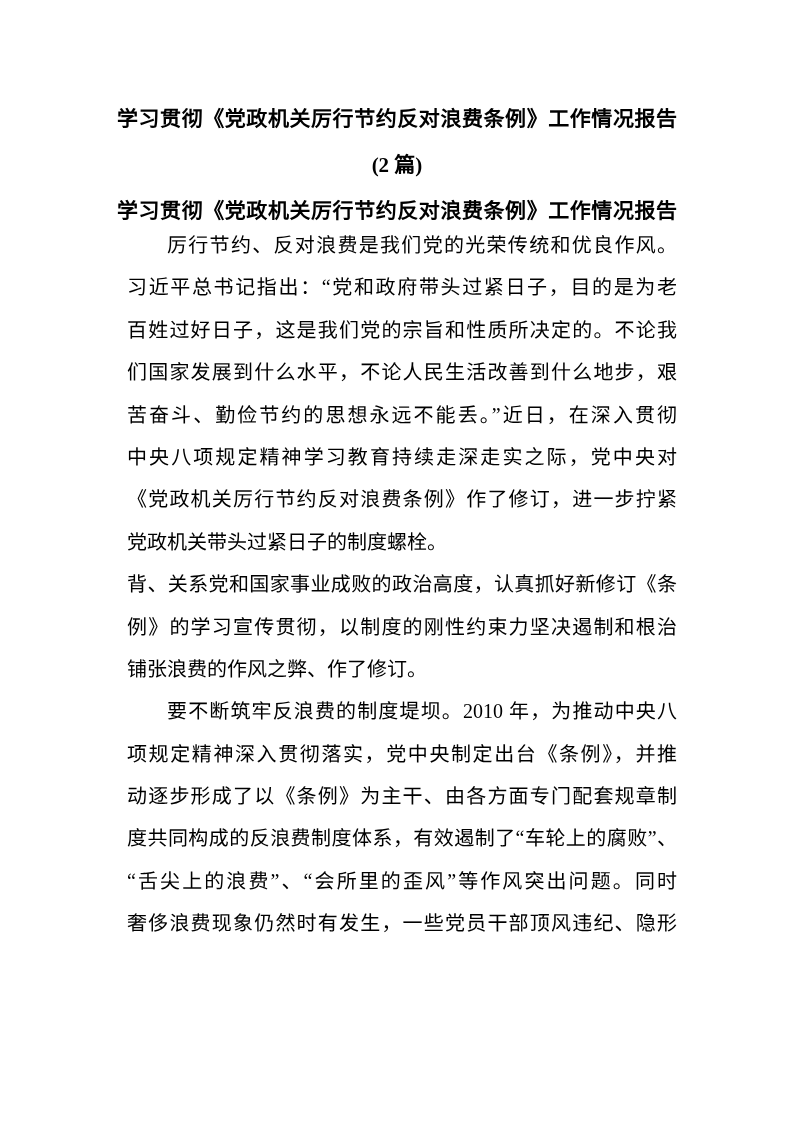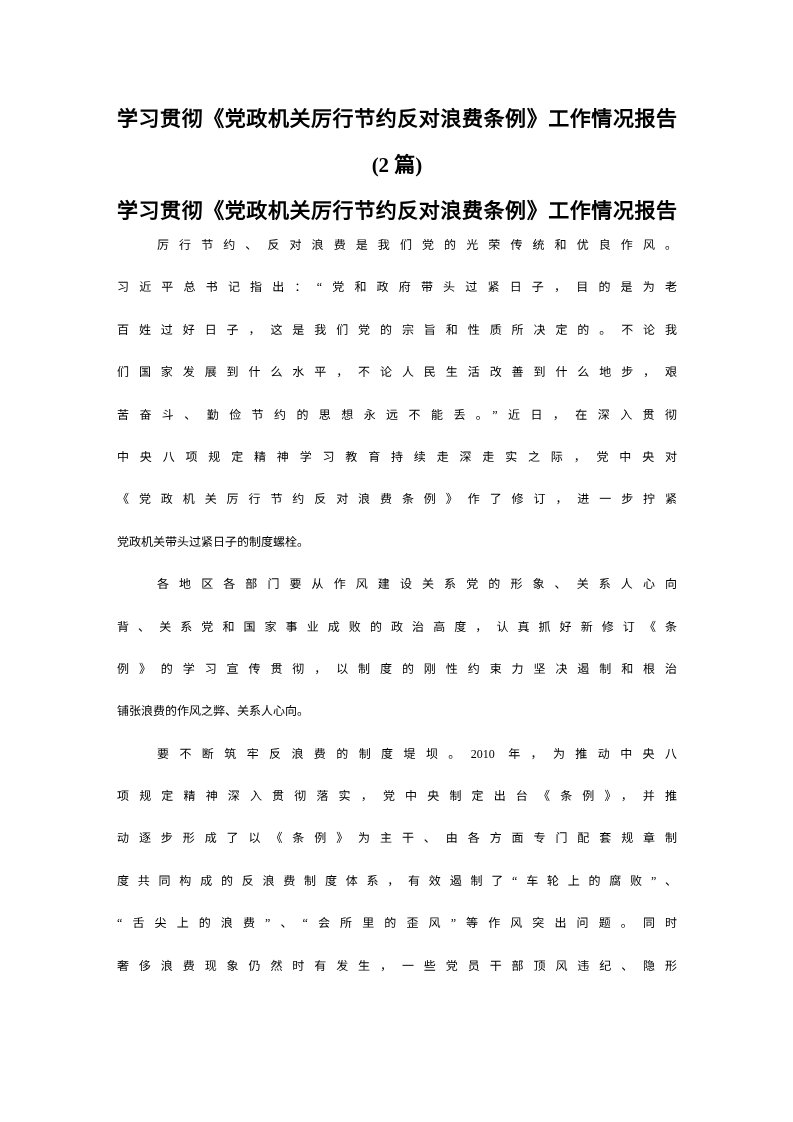--- a/index.html
+++ b/index.html
@@ -41,26 +41,27 @@
     text-justify: inter-character;
   }
   .doc-subtitle {
     text-align: left;
     text-align-last: center;
   }
   .doc-body {
     margin-top: -10px;
   }
   .body-line {
-    font-size: 12px;
+    font-size: 20px;
     line-height: 42.4px;
     height: 42.4px;
     overflow: hidden;
     text-align: left;
     color: #000000;
+    margin-left: 10px;
   }
   .body-line.j {
     text-align: justify;
     text-align-last: justify;
     text-justify: inter-character;
   }
   .body-line.i {
     text-indent: 40px;
   }
 </style>
@@ -78,24 +79,23 @@
 
     <div class="doc-body">
       <div class="body-line i j">厉行节约、反对浪费是我们党的光荣传统和优良作风。</div>
       <div class="body-line j">习近平总书记指出：“党和政府带头过紧日子，目的是为老</div>
       <div class="body-line j">百姓过好日子，这是我们党的宗旨和性质所决定的。不论我</div>
       <div class="body-line j">们国家发展到什么水平，不论人民生活改善到什么地步，艰</div>
       <div class="body-line j">苦奋斗、勤俭节约的思想永远不能丢。”近日，在深入贯彻</div>
       <div class="body-line j">中央八项规定精神学习教育持续走深走实之际，党中央对</div>
       <div class="body-line j">《党政机关厉行节约反对浪费条例》作了修订，进一步拧紧</div>
       <div class="body-line">党政机关带头过紧日子的制度螺栓。</div>
-      <div class="body-line i j">各地区各部门要从作风建设关系党的形象、关系人心向</div>
       <div class="body-line j">背、关系党和国家事业成败的政治高度，认真抓好新修订《条</div>
       <div class="body-line j">例》的学习宣传贯彻，以制度的刚性约束力坚决遏制和根治</div>
-      <div class="body-line">铺张浪费的作风之弊、关系人心向。</div>
+      <div class="body-line">铺张浪费的作风之弊、作了修订。</div>
       <div class="body-line i j">要不断筑牢反浪费的制度堤坝。2010 年，为推动中央八</div>
       <div class="body-line j">项规定精神深入贯彻落实，党中央制定出台《条例》，并推</div>
       <div class="body-line j">动逐步形成了以《条例》为主干、由各方面专门配套规章制</div>
       <div class="body-line j">度共同构成的反浪费制度体系，有效遏制了“车轮上的腐败”、</div>
       <div class="body-line j">“舌尖上的浪费”、“会所里的歪风”等作风突出问题。同时</div>
       <div class="body-line j">奢侈浪费现象仍然时有发生，一些党员干部顶风违纪、隐形</div>
     </div>
 
   </div>
 </div>

